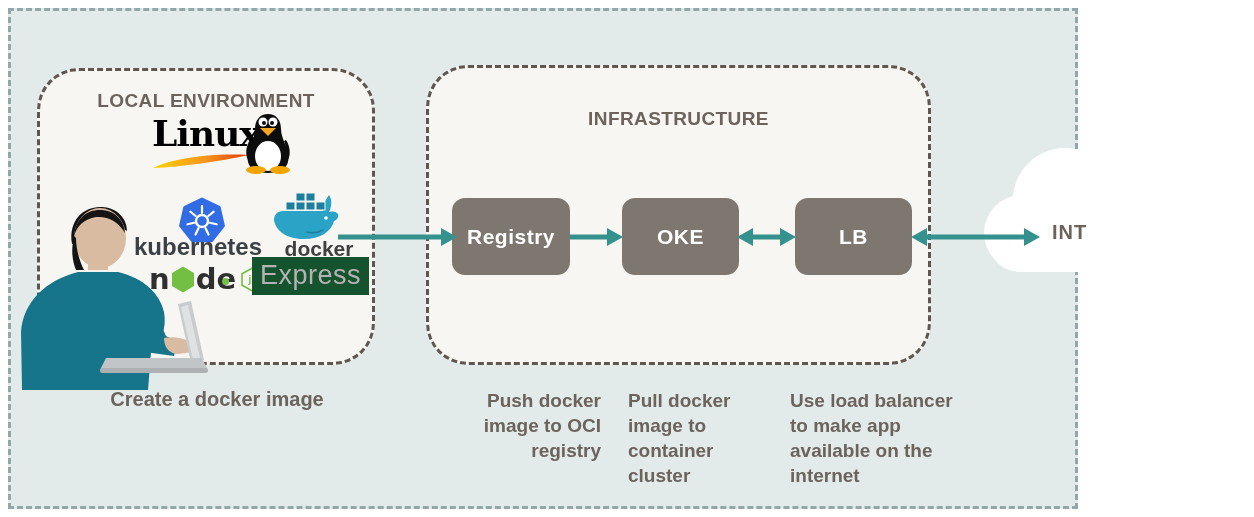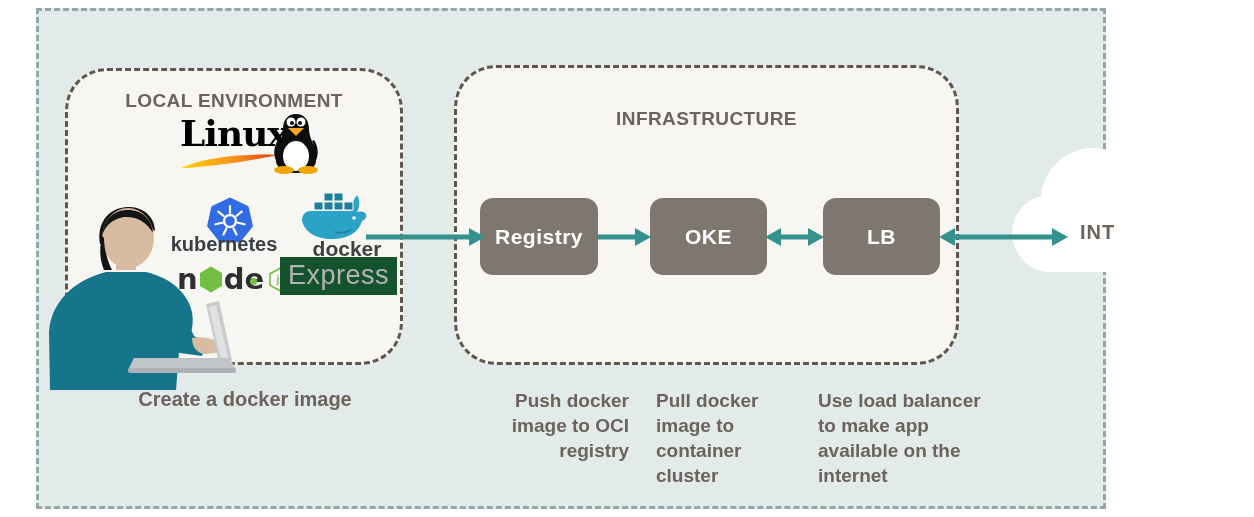--- a/index.html
+++ b/index.html
@@ -1,19 +1,19 @@
 <!DOCTYPE html>
 <html><head>
 <meta charset="utf-8">
 <style>
   * { box-sizing: border-box; }
   html,body { margin:0; padding:0; background:#ffffff; }
   .canvas {
     position:relative; width:1086px; height:517px; background:#ffffff;
-    font-family:"Liberation Sans", sans-serif; color:#6b635c; overflow:hidden;margin-left:28px;
+    font-family:"Liberation Sans", sans-serif; color:#6b635c; overflow:hidden;
   }
   .outer-frame {
     position:absolute; left:8px; top:8px; right:8px; bottom:8px;
     border:3px dashed #92a7a7; background:#e3eaea;
   }
   .env-box {
     position:absolute; border:3px dashed #5f574f; border-radius:42px;
     background:#f8f6f2;
   }
   .local-box { left:37px; top:68px; width:338px; height:297px; }
@@ -33,21 +33,21 @@
     color:#000; line-height:36px; letter-spacing:-1px;
   }
   .linux-tm { font-size:10px; vertical-align:top; color:#000; }
   .linux-swoosh { position:absolute; left:0; top:37px; }
   .tux { position:absolute; left:93px; top:-3px; }
 
   
   .k8s-icon { position:absolute; left:138px; top:126px; }
   .k8s-word {
     position:absolute; left:94px; top:162px; width:124px; text-align:center;
-    font-size:20px; font-weight:700; color:#3b4045; letter-spacing:0;
+    font-size:24px; font-weight:700; color:#3b4045; letter-spacing:0;
   }
 
   
   .docker-icon { position:absolute; left:231px; top:121px; }
   .docker-word {
     position:absolute; left:240px; top:166px; width:78px; text-align:center;
     font-size:21px; font-weight:700; color:#404040;
   }
 
   

